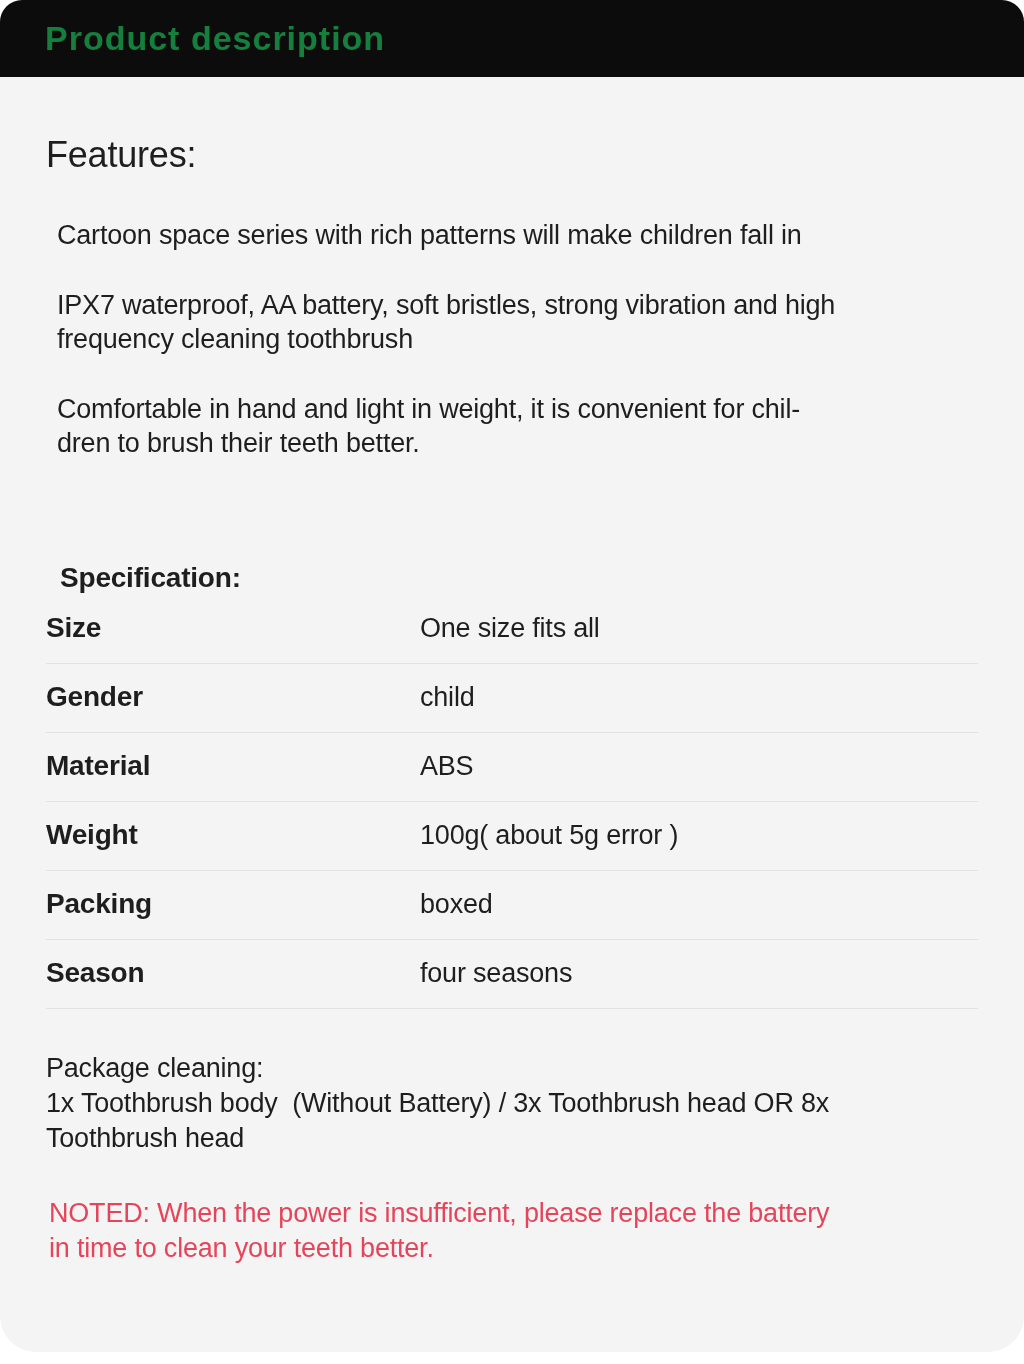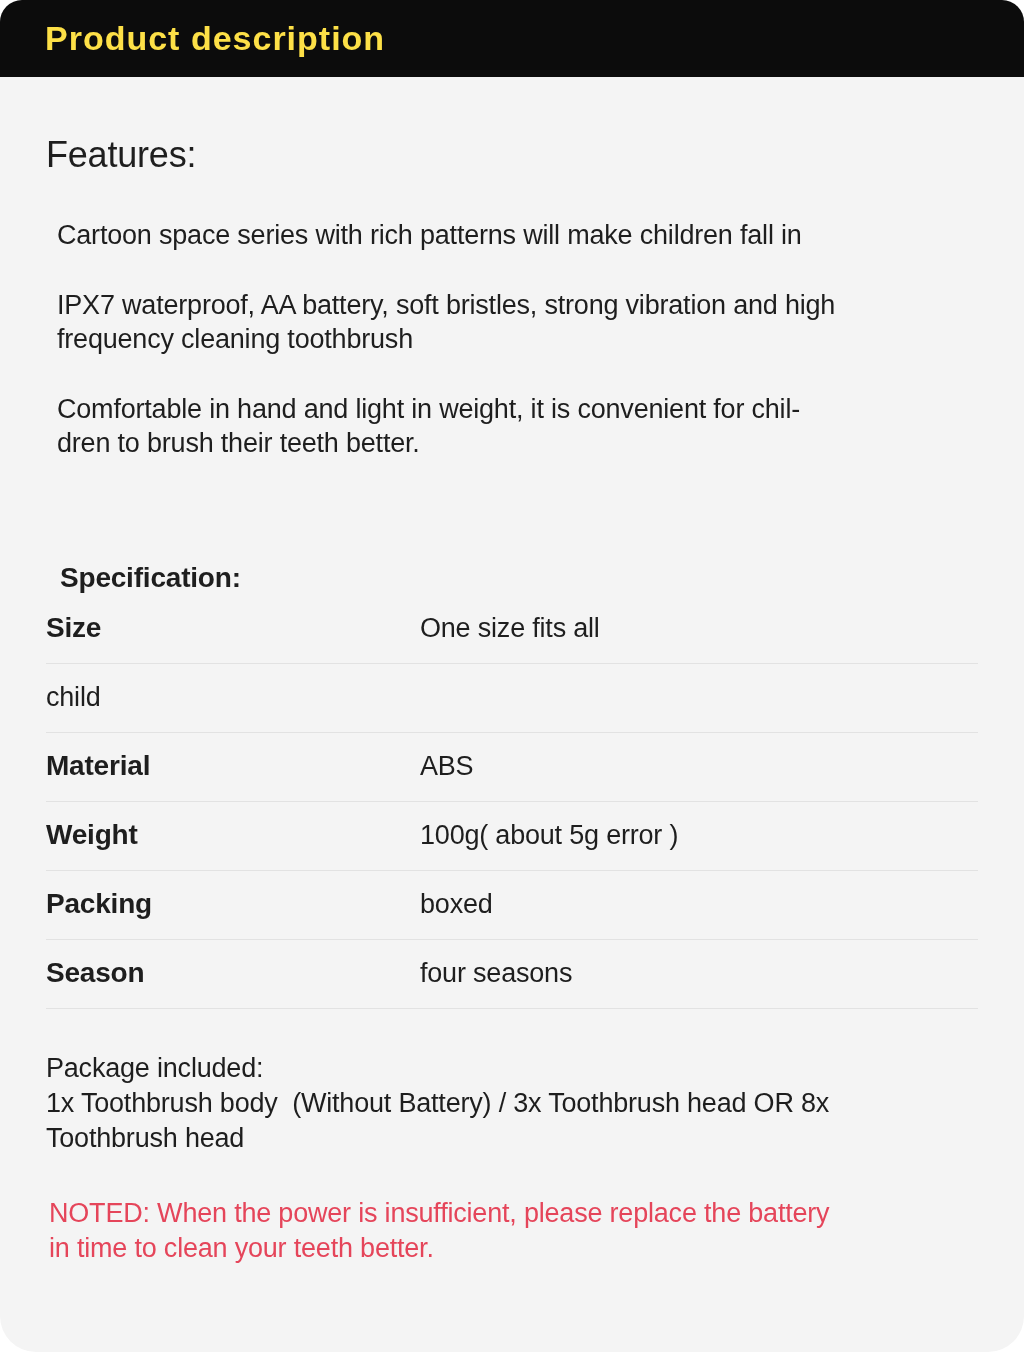--- a/index.html
+++ b/index.html
@@ -32,21 +32,21 @@
     border-radius: 22px 22px 0 0;
     display: flex;
     align-items: center;
     padding-left: 45px;
   }
   .header h1 {
     margin: 0;
     font-size: 34px;
     font-weight: 700;
     letter-spacing: 1px;
-    color: #fde047;
+    color: #15803d;
   }
   .panel {
     width: 1024px;
     height: 1275px;
     background: var(--panel_bg);
     border-radius: 0 0 36px 36px;
     padding: 0 46px;
   }
   .line { display: block; white-space: pre; }
   .features-heading {
@@ -135,20 +135,21 @@
     </p>
 
     <h3 class="spec-heading">Specification:</h3>
 
     <div class="spec-table">
       <div class="spec-row">
         <div class="spec-label">Size</div>
         <div class="spec-value">One size fits all</div>
       </div>
       <div class="spec-row">
+        <div class="spec-label">Gender</div>
         <div class="spec-value">child</div>
       </div>
       <div class="spec-row">
         <div class="spec-label">Material</div>
         <div class="spec-value">ABS</div>
       </div>
       <div class="spec-row">
         <div class="spec-label">Weight</div>
         <div class="spec-value">100g( about 5g error )</div>
       </div>
@@ -156,21 +157,21 @@
         <div class="spec-label">Packing</div>
         <div class="spec-value">boxed</div>
       </div>
       <div class="spec-row">
         <div class="spec-label">Season</div>
         <div class="spec-value">four seasons</div>
       </div>
     </div>
 
     <div class="package">
-      <span class="line">Package included:</span>
+      <span class="line">Package cleaning:</span>
       <span class="line">1x Toothbrush body  (Without Battery) / 3x Toothbrush head OR 8x</span>
       <span class="line">Toothbrush head</span>
     </div>
 
     <div class="note">
       <span class="line">NOTED: When the power is insufficient, please replace the battery</span>
       <span class="line">in time to clean your teeth better.</span>
     </div>
 
   </main>

